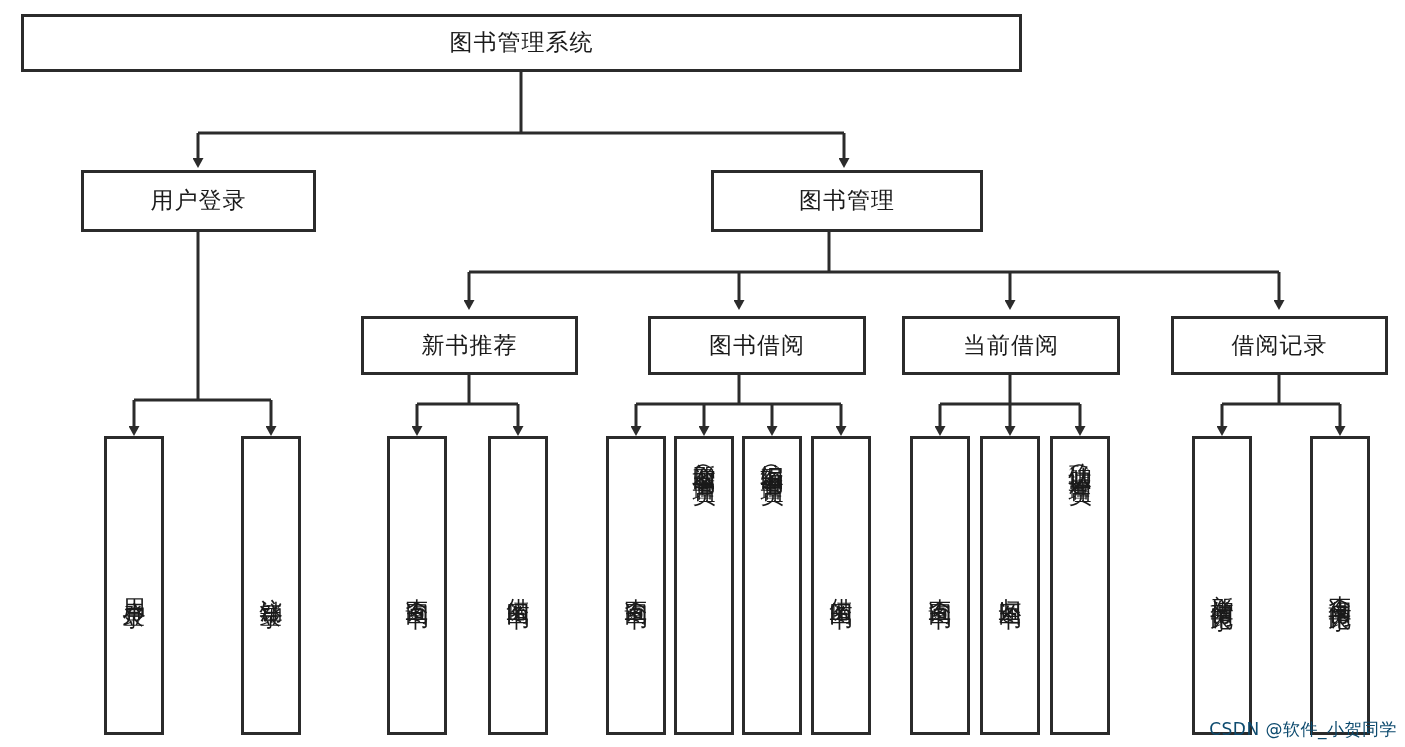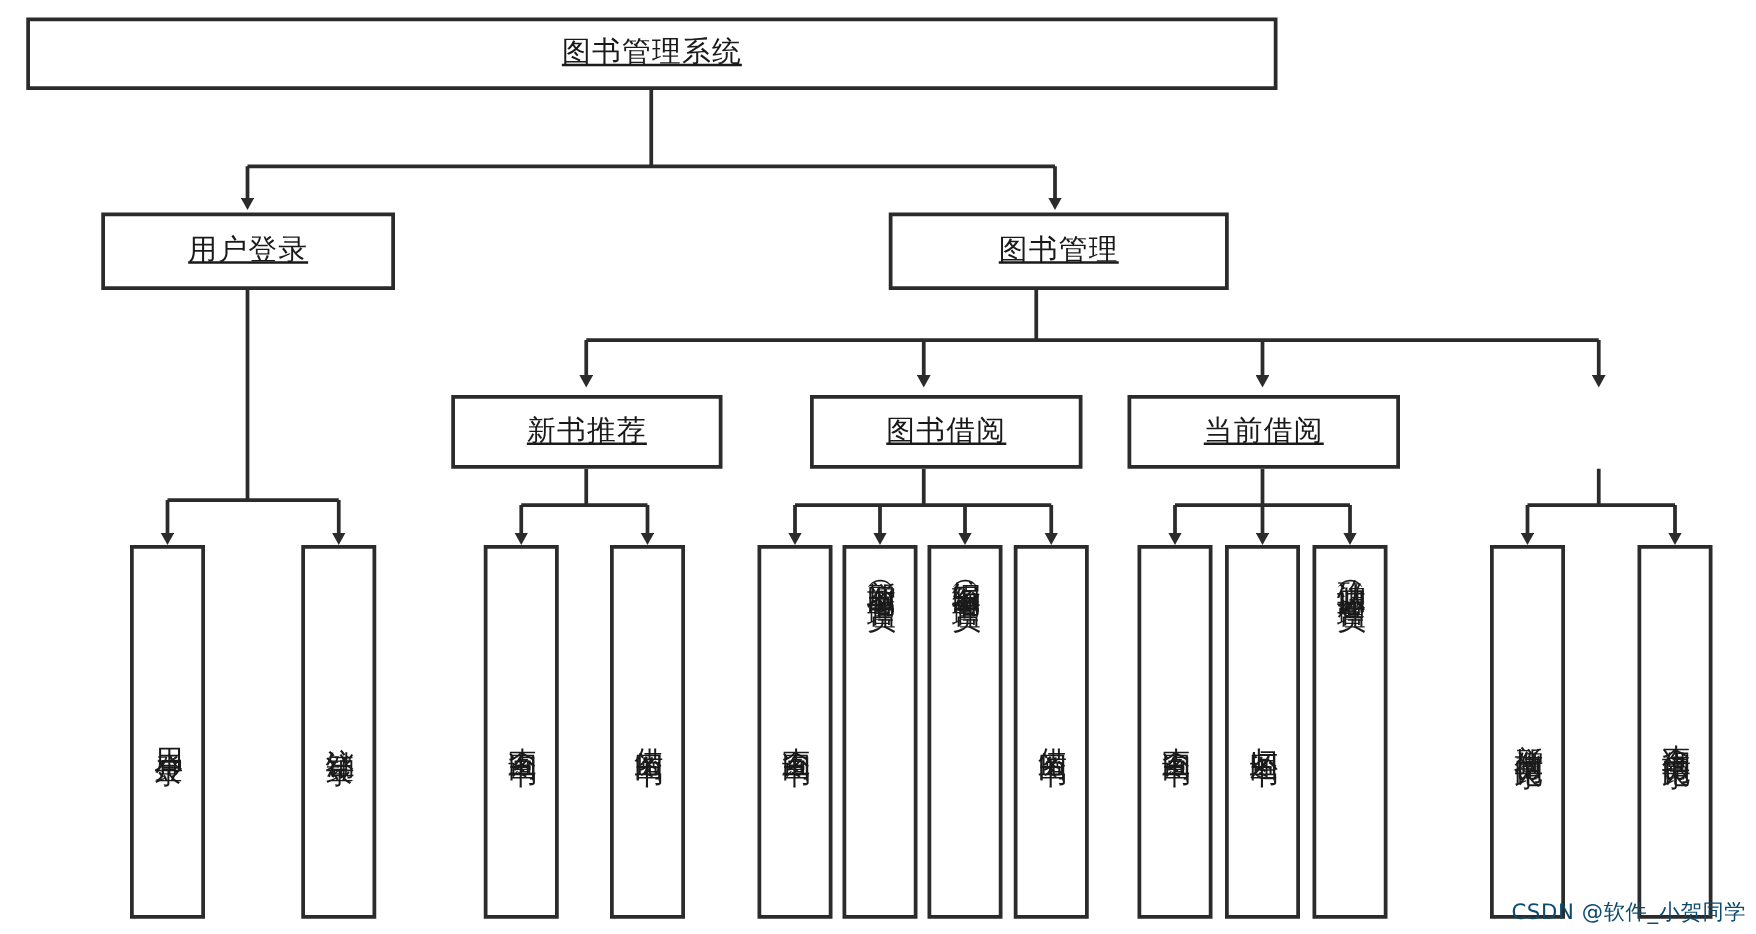--- a/index.html
+++ b/index.html
@@ -38,21 +38,20 @@
   }
   .node .label {
     display: block;
     text-align: center;
     line-height: 1.18;
     white-space: nowrap;
   }
   .node.horizontal .label {
     font-size: 23px;
     letter-spacing: 1px;
-    text-decoration: underline;
   }
   .node.vertical {
     align-items: flex-start;
     justify-content: center;
     padding-top: 6px;
   }
   .node.vertical .label {
     writing-mode: vertical-rl;
     text-orientation: upright;
     font-size: 23px;
@@ -143,20 +142,23 @@
 
   <div class="node horizontal" style="left:361px; top:316px; width:217px; height:59px;">
     <span class="label">新书推荐</span>
   </div>
   <div class="node horizontal" style="left:648px; top:316px; width:218px; height:59px;">
     <span class="label">图书借阅</span>
   </div>
   <div class="node horizontal" style="left:902px; top:316px; width:218px; height:59px;">
     <span class="label">当前借阅</span>
   </div>
+  <div class="node horizontal" style="left:1171px; top:316px; width:217px; height:59px;">
+    <span class="label">借阅记录</span>
+  </div>
 
   <div class="node vertical mid" style="left:104px; top:436px; width:60px; height:299px;">
     <span class="label">用户登录</span>
   </div>
   <div class="node vertical mid" style="left:241px; top:436px; width:60px; height:299px;">
     <span class="label">注销登录</span>
   </div>
 
   <div class="node vertical mid" style="left:387px; top:436px; width:60px; height:299px;">
     <span class="label">查询图书</span>

